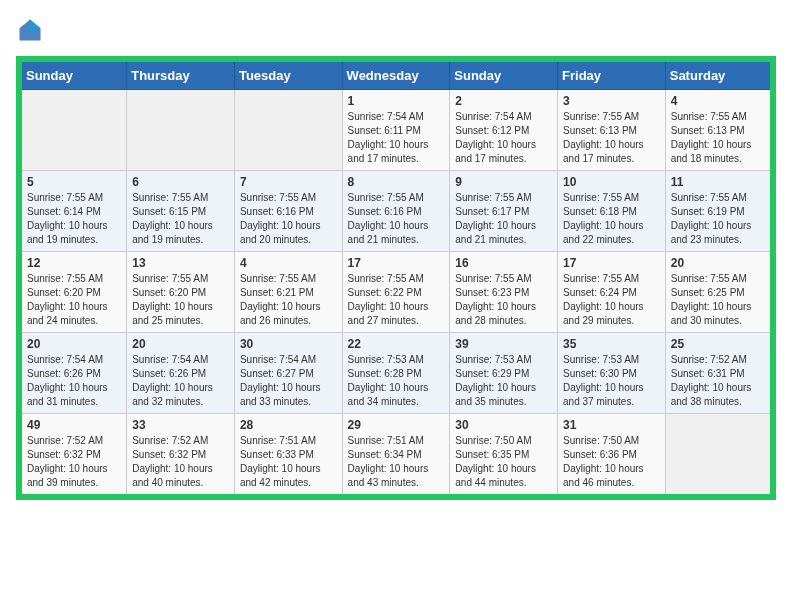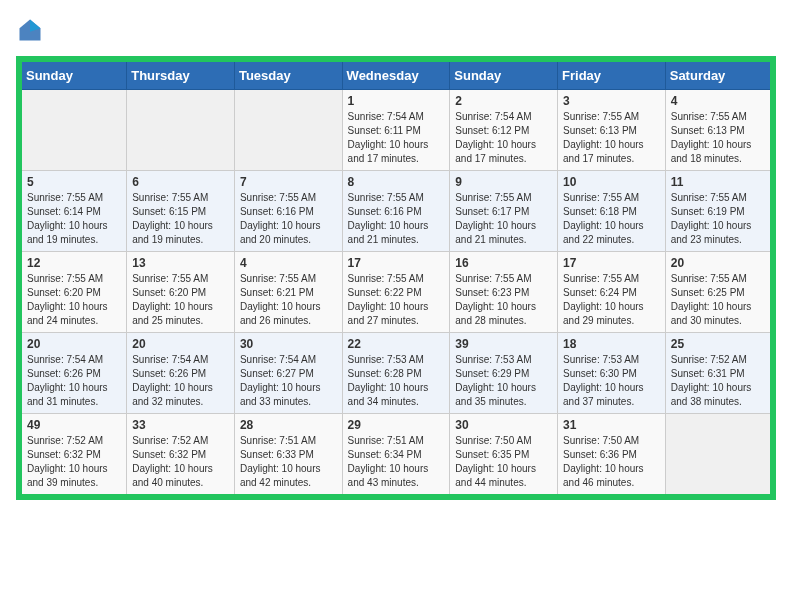--- a/index.html
+++ b/index.html
@@ -281,21 +281,21 @@
 and 34 minutes.</div>
         </td>
         <td>
           <div class="day-number">39</div>
           <div class="day-info" style="white-space: pre-line;">Sunrise: 7:53 AM
 Sunset: 6:29 PM
 Daylight: 10 hours
 and 35 minutes.</div>
         </td>
         <td>
-          <div class="day-number">18</div>
+          <div class="day-number">35</div>
           <div class="day-info" style="white-space: pre-line;">Sunrise: 7:53 AM
 Sunset: 6:30 PM
 Daylight: 10 hours
 and 37 minutes.</div>
         </td>
         <td>
           <div class="day-number">25</div>
           <div class="day-info" style="white-space: pre-line;">Sunrise: 7:52 AM
 Sunset: 6:31 PM
 Daylight: 10 hours

